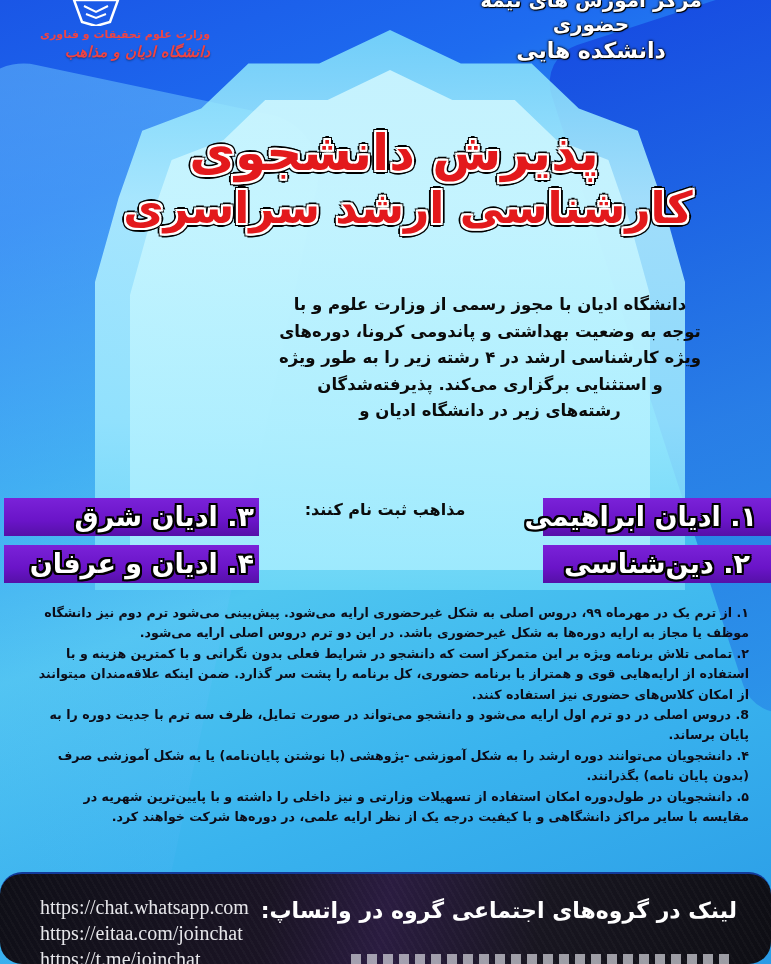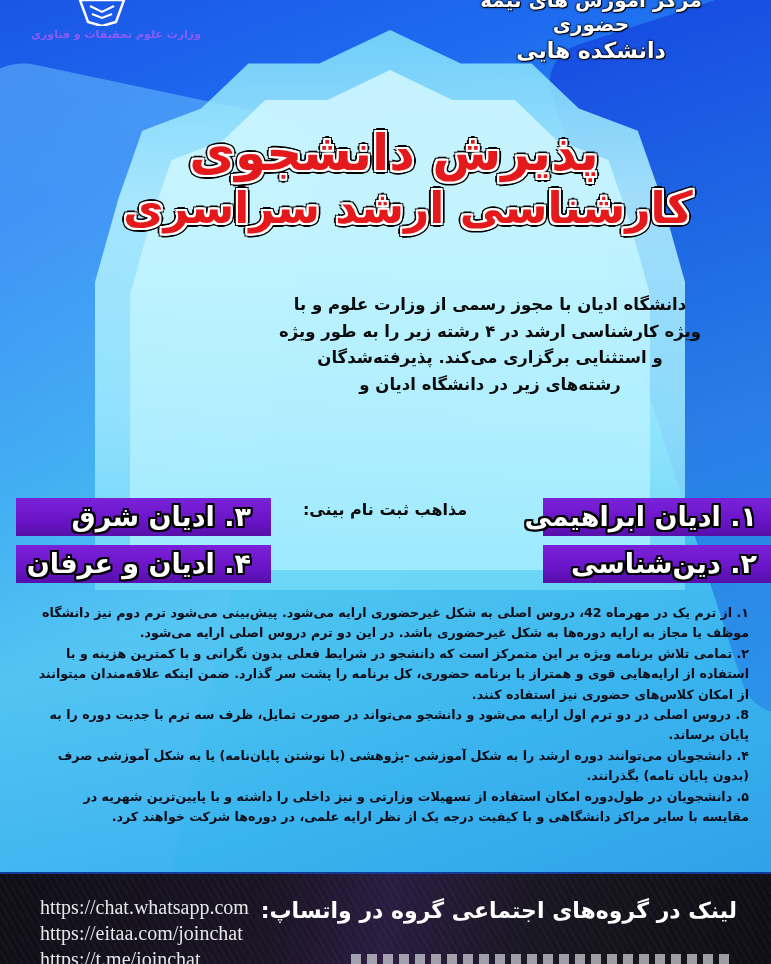--- a/index.html
+++ b/index.html
@@ -27,21 +27,21 @@
       opacity: .85;
     }
     .frame-inner {
       position: absolute; left: 130px; top: 70px; width: 520px; height: 500px;
       background: linear-gradient(180deg, #d8faff 0%, #c6f6ff 40%, #a9eeff 100%);
       clip-path: polygon(50% 0%, 62% 6%, 74% 6%, 82% 14%, 92% 18%, 96% 30%, 100% 45%, 100% 100%, 0% 100%, 0% 45%, 4% 30%, 8% 18%, 18% 14%, 26% 6%, 38% 6%);
       opacity: .8;
     }
 
     
-    .logo { position: absolute; left: 16px; top: 0; width: 200px; height: 75px; text-align: center; color: #8b5cf6; }
+    .logo { position: absolute; left: 10px; top: 0; width: 200px; height: 75px; color: #ef4444; }
     .logo-emblem {
       display: block; margin: 0 auto; width: 52px; height: 26px; margin-left: 60px;
     }
     .logo-ministry { font-size: 11px; font-weight: bold; direction: rtl; margin-top: 2px; }
     .logo-univ { font-size: 15px; font-weight: bold; font-style: italic; direction: rtl; margin-top: 2px; text-shadow: 0 1px 2px rgba(0,0,0,.4); }
 
     
     .top-right { position: absolute; right: 30px; top: -12px; width: 300px; text-align: center; direction: rtl; color: #fff;
       font-weight: bold; text-shadow: 0 0 3px #000, 0 0 2px #000, 1px 1px 0 #000; }
     .top-right .cut { font-size: 20px; }
@@ -65,36 +65,36 @@
     .intro-tail { position: absolute; left: 265px; top: 500px; width: 240px; direction: rtl; text-align: center;
       font-size: 16px; font-weight: bold; color: #0b0b0b; }
 
     
     .bar {
       position: absolute; height: 38px; direction: rtl; color: #fff; font-weight: bold; font-size: 27px; line-height: 38px;
       background: linear-gradient(180deg, #7a22d8 0%, #6a14c8 60%, #5510a8 100%);
       text-shadow: 2px 0 0 #000, -2px 0 0 #000, 0 2px 0 #000, 0 -2px 0 #000, 2px 2px 0 #000, -2px -2px 0 #000, 2px -2px 0 #000, -2px 2px 0 #000;
       padding: 0 14px; white-space: nowrap;
     }
-    .bar-r { right: 0; width: 228px; text-align: right; }
-    .bar-l { left: 16px; width: 255px; text-align: right; padding-right: 20px; }
+    .bar-r { right: 0; width: 228px; text-align: center; }
+    .bar-l { left: 4px; width: 255px; text-align: right; padding-right: 5px; }
     .bar-1 { top: 498px; }
     .bar-2 { top: 545px; }
     .bar-3 { top: 498px; }
     .bar-4 { top: 545px; }
 
     
     .notes { position: absolute; left: 38px; right: 22px; top: 603px; direction: rtl; text-align: right;
       font-size: 12.6px; font-weight: bold; line-height: 20.4px; color: #0c0c18; }
     .notes p { margin: 0; }
 
     
     .footer { position: absolute; left: 0; right: 0; top: 872px; height: 92px;
       background: linear-gradient(100deg, #0f0f17 0%, #1a1424 35%, #2a1c40 50%, #181620 70%, #0e0e14 100%);
-      border-top: 2px solid #123a9a; overflow: hidden; }
+      border-top: 2px solid #123a9a; overflow: hidden; border-radius: 22px; }
     .footer::after { content: ""; position: absolute; inset: 0;
       background: repeating-linear-gradient(60deg, rgba(255,255,255,0.025) 0 2px, transparent 2px 6px); pointer-events: none; }
     .links { position: absolute; left: 40px; top: 20px; font-family: "Liberation Serif", serif; font-size: 20px; color: #e6e6ea; line-height: 26px; z-index: 1; }
     .links a { color: #e6e6ea; text-decoration: none; display: block; }
     .footer-title { position: absolute; right: 34px; top: 24px; direction: rtl; color: #fff; font-weight: bold; font-size: 22px; z-index: 1; }
     .footer-cut { position: absolute; right: 40px; top: 80px; width: 380px; height: 10px; z-index: 1;
       background: repeating-linear-gradient(90deg, #d8d8e0 0 10px, transparent 10px 16px); opacity: .7; }
   </style>
 </head>
 <body>
@@ -104,47 +104,49 @@
   <div class="bg-right-band"></div>
   <div class="frame-outer"></div>
   <div class="frame-inner"></div>
 
   <div class="logo">
     <svg class="logo-emblem" viewBox="0 0 52 26">
       <path d="M4 0 L48 0 L40 22 L26 26 L12 22 Z" fill="none" stroke="#fff" stroke-width="2.5"></path>
       <path d="M14 6 L26 12 L38 6 M16 14 L26 18 L36 14" fill="none" stroke="#fff" stroke-width="2"></path>
     </svg>
     <div class="logo-ministry">وزارت علوم تحقیقات و فناوری</div>
+    <div class="logo-univ">دانشگاه ادیان و مذاهب</div>
   </div>
 
   <div class="top-right">
     <div class="cut">مرکز آموزش های نیمه حضوری</div>
     <div class="faculty">دانشکده هایی</div>
   </div>
 
   <div class="headline">
     <div class="h1">پذیرش دانشجوی</div>
     <div class="h2">کارشناسی ارشد سراسری</div>
   </div>
 
   <div class="intro">
     <span class="line">دانشگاه ادیان با مجوز رسمی از وزارت علوم و با</span>
+    <span class="line">توجه به وضعیت بهداشتی و پاندومی کرونا، دوره‌های</span>
     <span class="line">ویژه کارشناسی ارشد در ۴ رشته زیر را به طور ویژه</span>
     <span class="line">و استثنایی برگزاری می‌کند. پذیرفته‌شدگان</span>
     <span class="line">رشته‌های زیر در دانشگاه ادیان و</span>
   </div>
-  <div class="intro-tail">مذاهب ثبت نام بینی:</div>
+  <div class="intro-tail">مذاهب ثبت نام کنند:</div>
 
   <div class="bar bar-r bar-1">۱. ادیان ابراهیمی</div>
   <div class="bar bar-r bar-2">۲. دین‌شناسی</div>
   <div class="bar bar-l bar-3">۳. ادیان شرق</div>
   <div class="bar bar-l bar-4">۴. ادیان و عرفان</div>
 
   <div class="notes">
-    <p>۱. از ترم یک در مهرماه 42، دروس اصلی به شکل غیرحضوری ارایه می‌شود. پیش‌بینی می‌شود ترم دوم نیز دانشگاه موظف یا مجاز به ارایه دوره‌ها به شکل غیرحضوری باشد. در این دو ترم دروس اصلی ارایه می‌شود.</p>
+    <p>۱. از ترم یک در مهرماه ۹۹، دروس اصلی به شکل غیرحضوری ارایه می‌شود. پیش‌بینی می‌شود ترم دوم نیز دانشگاه موظف یا مجاز به ارایه دوره‌ها به شکل غیرحضوری باشد. در این دو ترم دروس اصلی ارایه می‌شود.</p>
     <p>۲. تمامی تلاش برنامه ویژه بر این متمرکز است که دانشجو در شرایط فعلی بدون نگرانی و با کمترین هزینه و با استفاده از ارایه‌هایی قوی و همتراز با برنامه حضوری، کل برنامه را پشت سر گذارد. ضمن اینکه علاقه‌مندان میتوانند از امکان کلاس‌های حضوری نیز استفاده کنند.</p>
     <p>8. دروس اصلی در دو ترم اول ارایه می‌شود و دانشجو می‌تواند در صورت تمایل، ظرف سه ترم با جدیت دوره را به پایان برساند.</p>
     <p>۴. دانشجویان می‌توانند دوره ارشد را به شکل آموزشی -پژوهشی (با نوشتن پایان‌نامه) یا به شکل آموزشی صرف (بدون پایان نامه) بگذرانند.</p>
     <p>۵. دانشجویان در طول‌دوره امکان استفاده از تسهیلات وزارتی و نیز داخلی را داشته و با پایین‌ترین شهریه در مقایسه با سایر مراکز دانشگاهی و با کیفیت درجه یک از نظر ارایه علمی، در دوره‌ها شرکت خواهند کرد.</p>
   </div>
 
   <div class="footer">
     <div class="links">
       <a>https://chat.whatsapp.com</a>
       <a>https://eitaa.com/joinchat</a>

